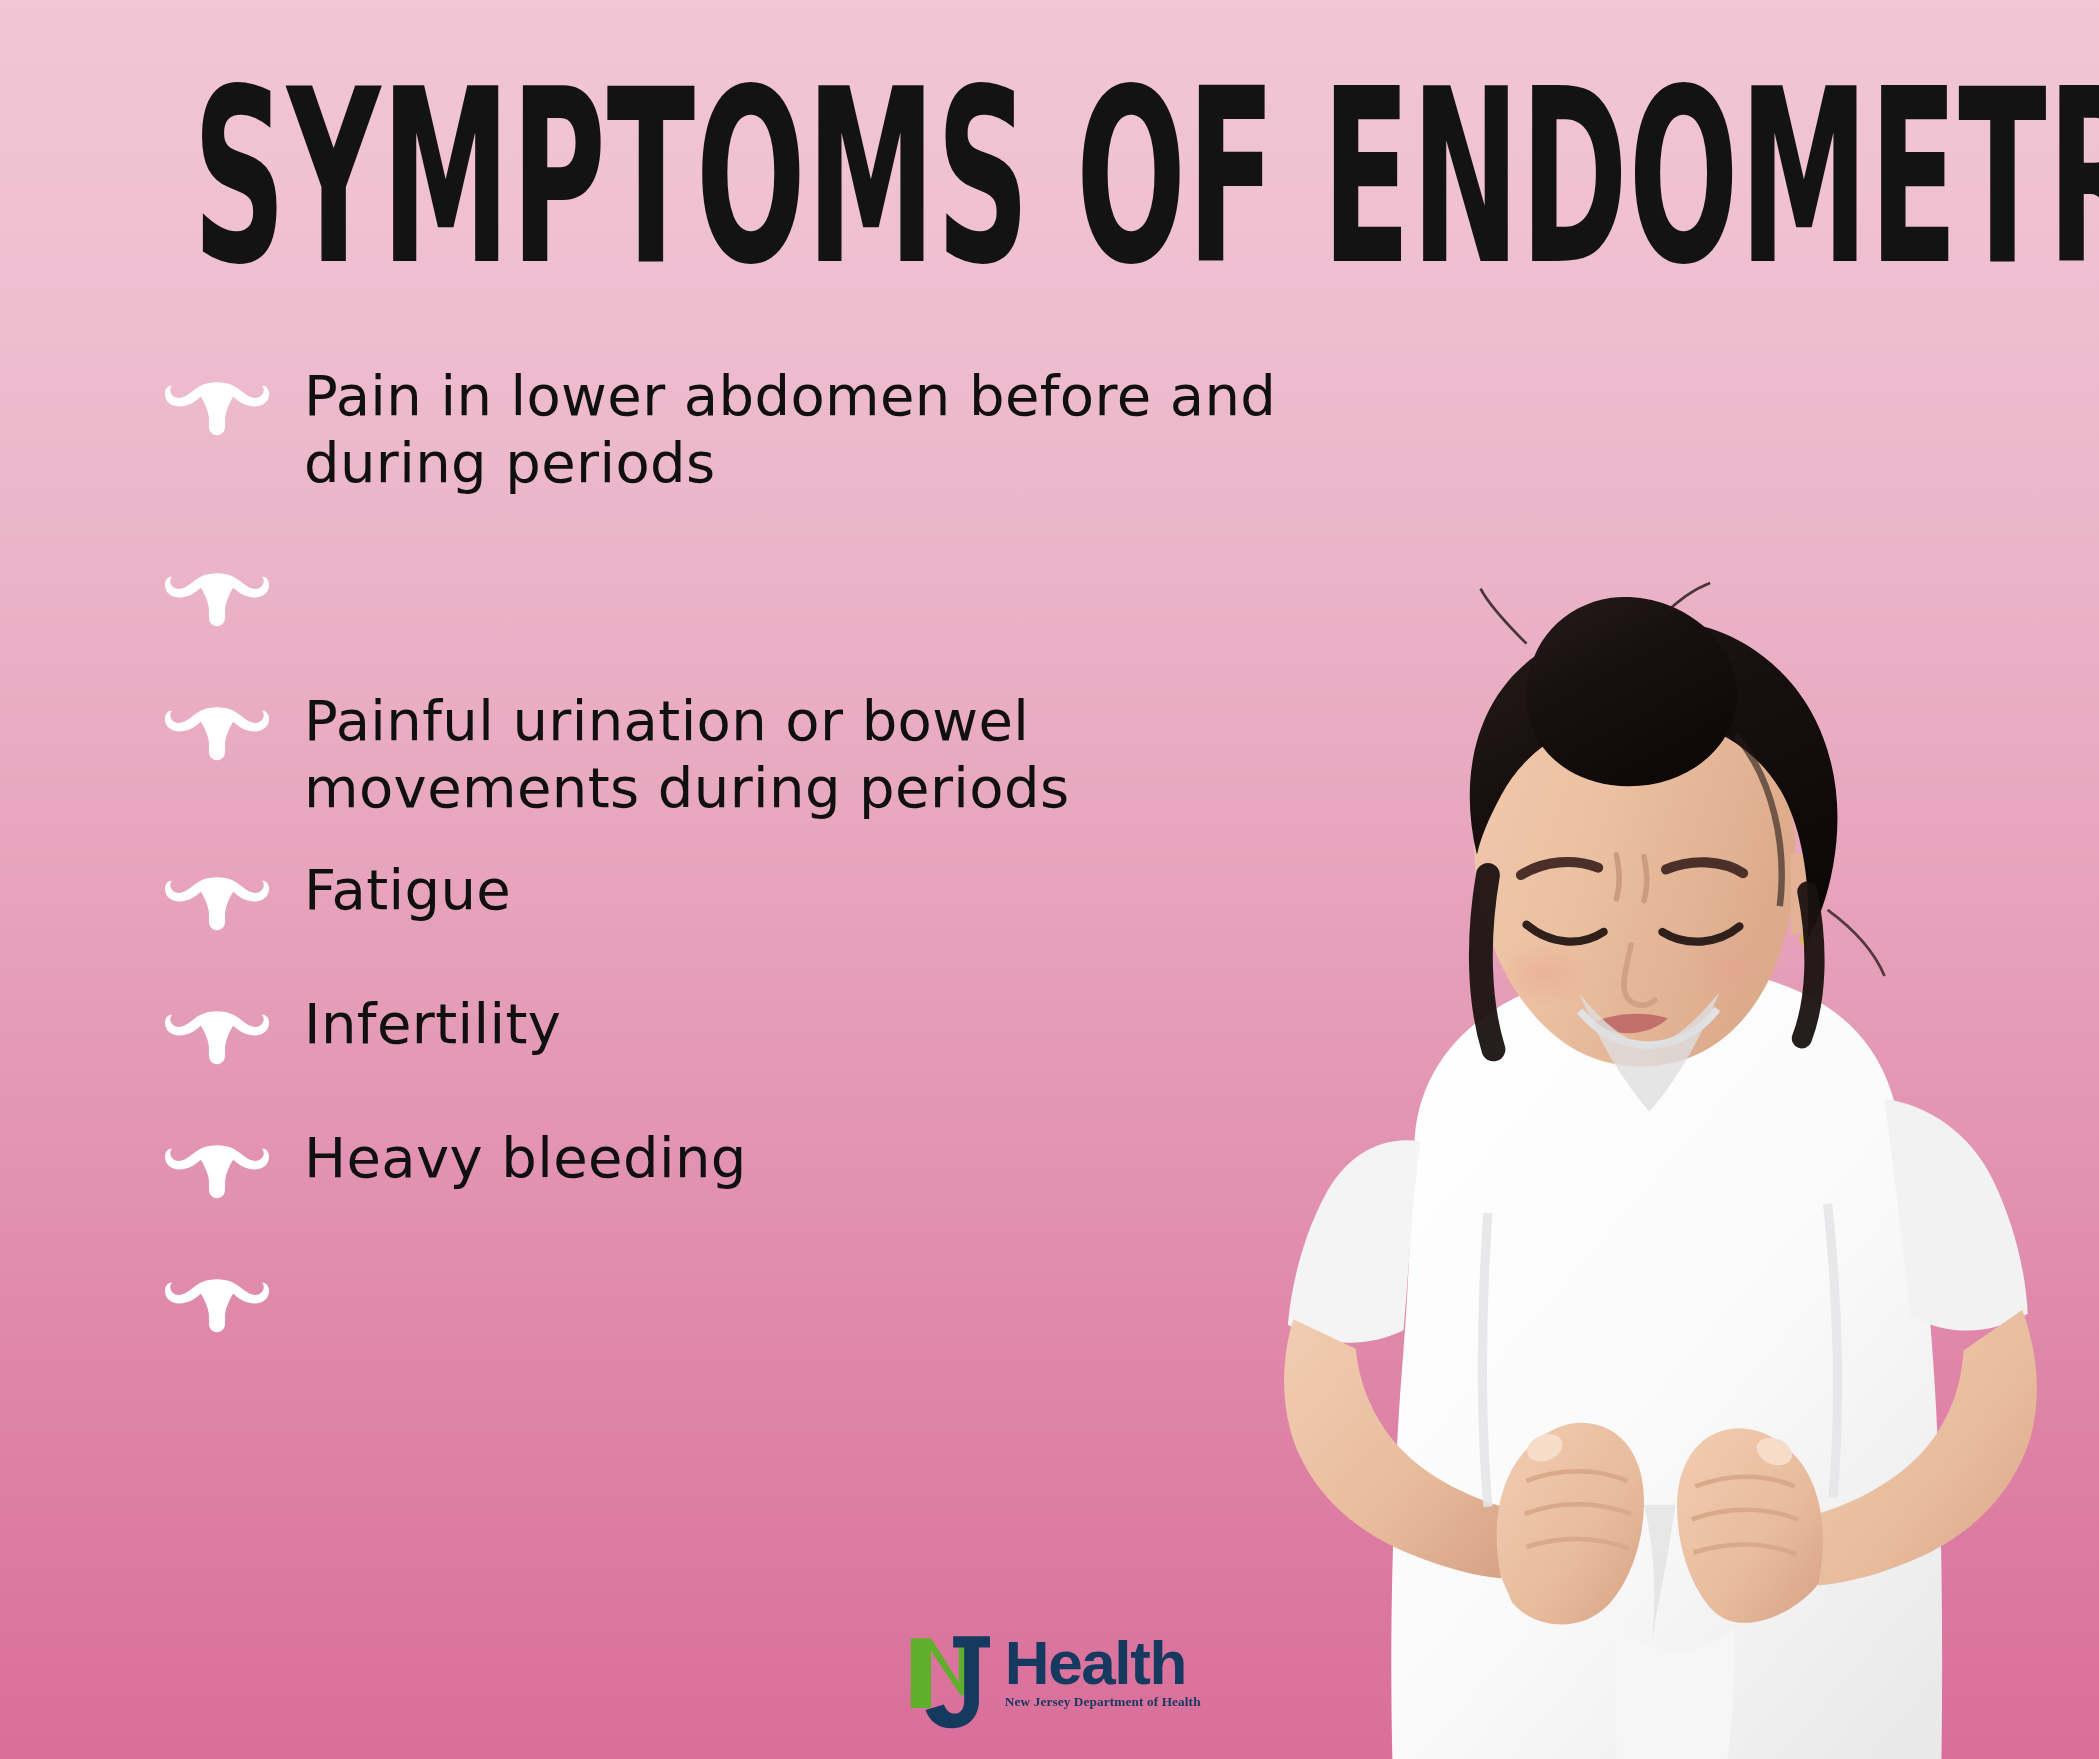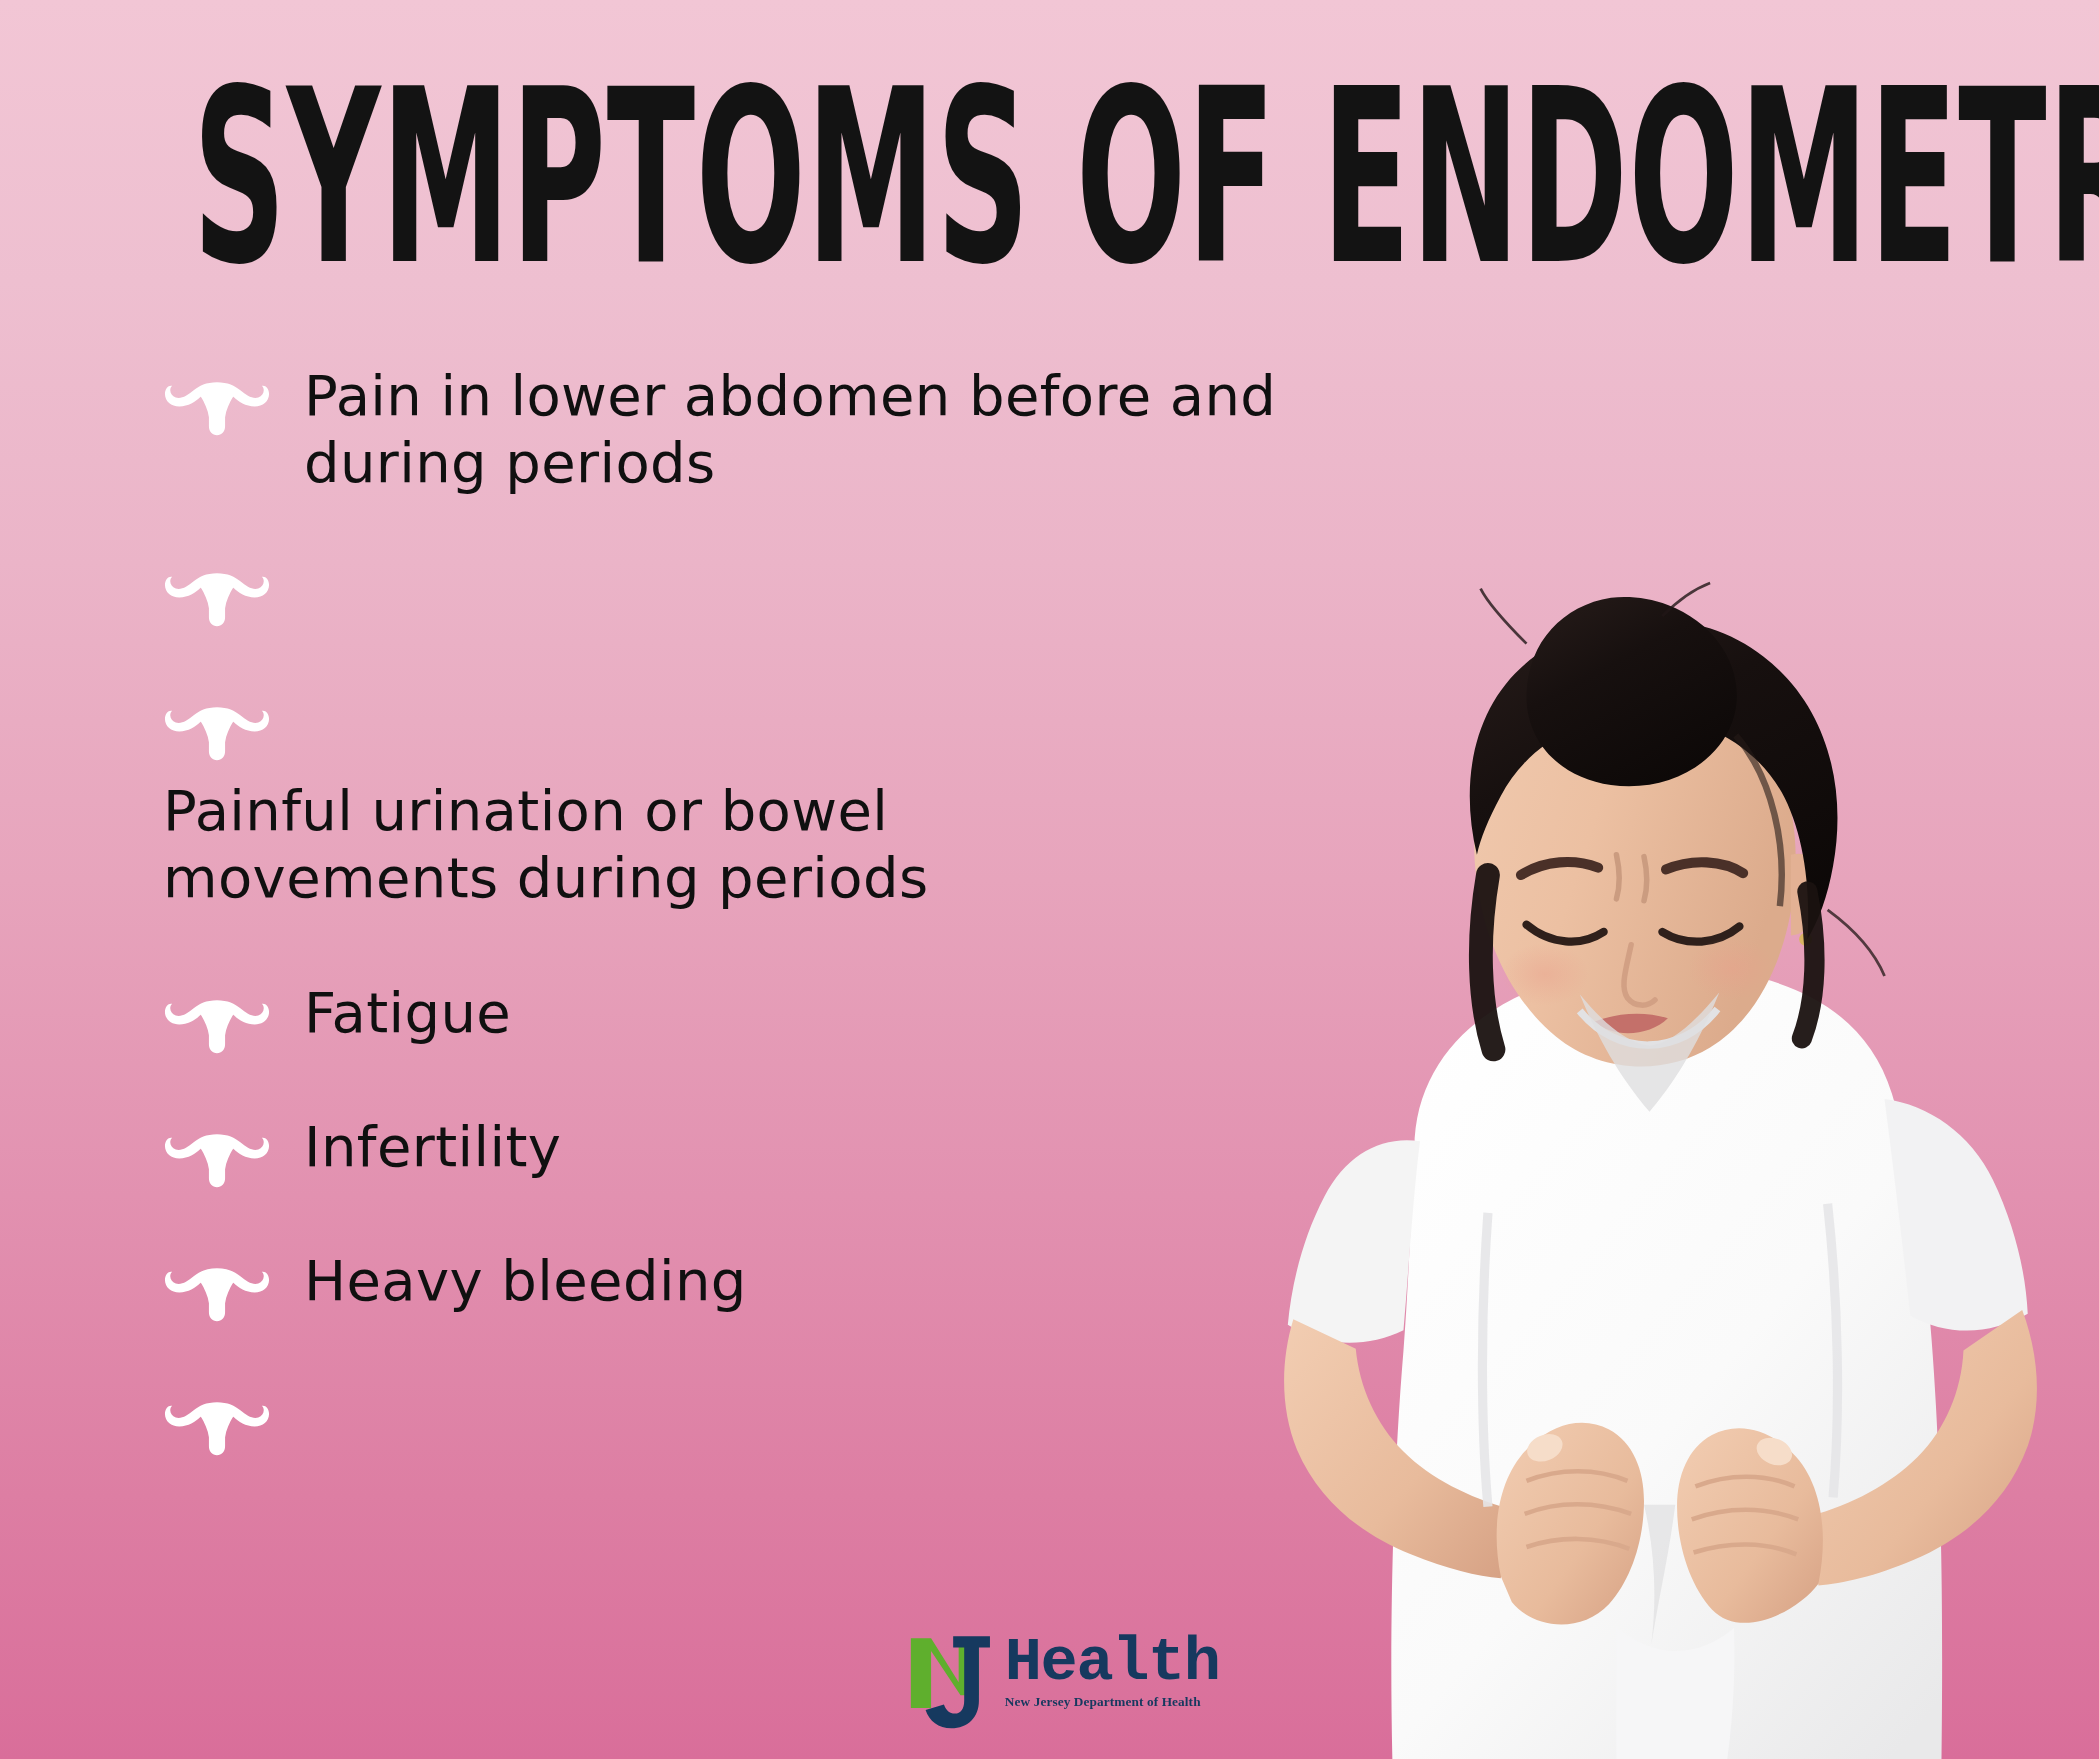--- a/index.html
+++ b/index.html
@@ -61,21 +61,21 @@
     top: 360px;
     width: 1221px;
   }
   .row {
     display: flex;
     align-items: flex-start;
     margin-bottom: 55px;
     min-height: 79px;
     gap: 13px;
   }
-  .row.tall { margin-bottom: 66px; flex-direction: column; }
+  .row.tall { margin-bottom: 33px; }
 
   .bullet-icon {
     flex: 0 0 auto;
     width: 108px;
     height: 70px;
     margin-top: 7.3px;
     margin-right: 20px;
   }
   .bullet-icon svg { display: block; width: 100%; height: 100%; }
 
@@ -107,21 +107,21 @@
   }
   .logo-mark svg { display: block; width: 100%; height: 100%; }
   .logo-right {
     display: flex;
     flex-direction: column;
     justify-content: flex-start;
     padding-top: 3.7px;
   }
   .logo-word {
     color: #16395f;
-    font-family: Liberation Mono, monospace;
+    font-family: Liberation Sans, sans-serif;
     font-weight: 700;
     font-size: 62px;
     line-height: 0.96;
     letter-spacing: -1.4px;
   }
   .logo-tag {
     color: #16395f;
     font-family: Liberation Serif, serif;
     font-weight: 700;
     font-size: 13.3px;

